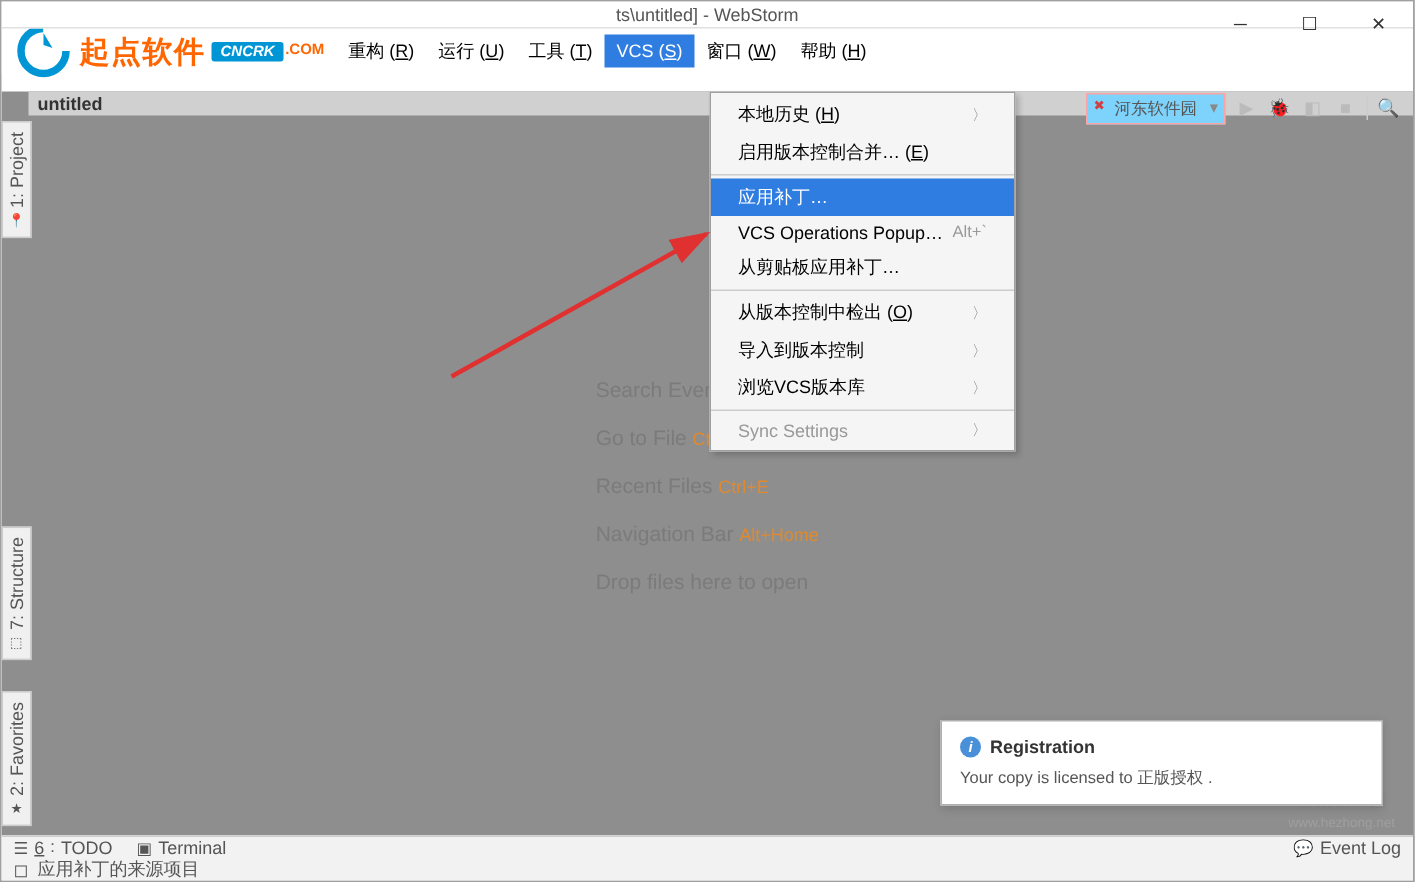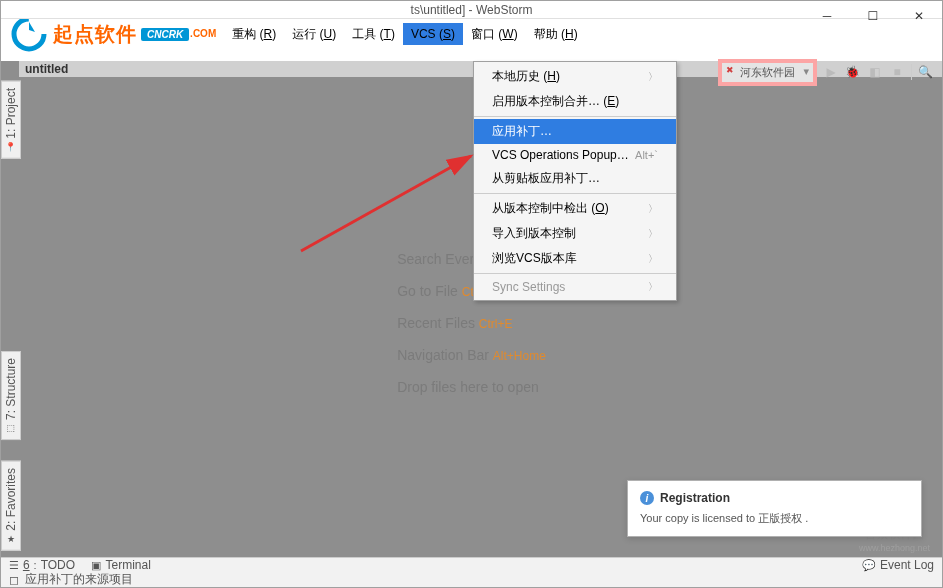--- a/index.html
+++ b/index.html
@@ -11,23 +11,23 @@
   .toprow{display:flex;align-items:center;height:30px;background:#fff;}
   .logo{display:flex;align-items:center;padding:0 8px;gap:4px;}
   .logo-swirl{width:40px;height:40px;color:#0096d6;}
   .logo-cn{color:#ff6600;font-weight:bold;font-size:20px;letter-spacing:1px;}
   .logo-badge{display:flex;flex-direction:row;align-items:flex-start;gap:1px;}
   .badge-top{background:#0096d6;color:#fff;font-size:10px;padding:1px 6px;border-radius:2px;font-style:italic;font-weight:bold;}
   .badge-bot{color:#ff6600;font-size:10px;font-weight:bold;}
   .menubar{display:flex;align-items:center;}
   .menu-item{padding:4px 8px;cursor:default;color:#000;}
   .menu-item .und{text-decoration:underline;}
-  .menu-item.active{background:#2f7de1;color:#000000;}
+  .menu-item.active{background:#2f7de1;color:#ffffff;}
   .toolbar{position:absolute;top:60px;right:8px;height:22px;display:flex;align-items:center;gap:6px;z-index:5;}
-  .config-select{border:4px solid #fca5a5;padding:2px 18px 2px 18px;font-size:11px;color:#555;background:#e5e5e5;position:relative;}
+  .config-select{border:1px solid #fca5a5;padding:2px 18px 2px 18px;font-size:11px;color:#555;background:#7dd3fc;position:relative;}
   .config-select::before{content:"✖";color:#d04040;font-size:9px;position:absolute;left:4px;}
   .config-select::after{content:"▾";color:#888;position:absolute;right:4px;}
   .tool-icon{width:16px;height:16px;color:#bbb;display:flex;align-items:center;justify-content:center;}
   .main{position:absolute;top:60px;left:0;right:0;bottom:30px;background:#8e8e8e;overflow:hidden;}
   .side-tab{position:absolute;background:#f0f0f0;border:1px solid #ccc;color:#555;font-size:11px;padding:6px 2px;writing-mode:vertical-rl;transform:rotate(180deg);cursor:default;}
   .side-tab .pin{writing-mode:horizontal-tb;transform:rotate(180deg);display:inline-block;font-size:9px;margin-bottom:3px;}
   .sl-project{left:0;top:20px;}
   .sl-structure{left:0;top:290px;}
   .sl-favorites{left:0;top:400px;}
   .proj-strip{position:absolute;top:0;left:18px;right:0;height:16px;background:#d0d0d0;display:flex;align-items:center;padding:0 6px;color:#333;font-weight:bold;}

